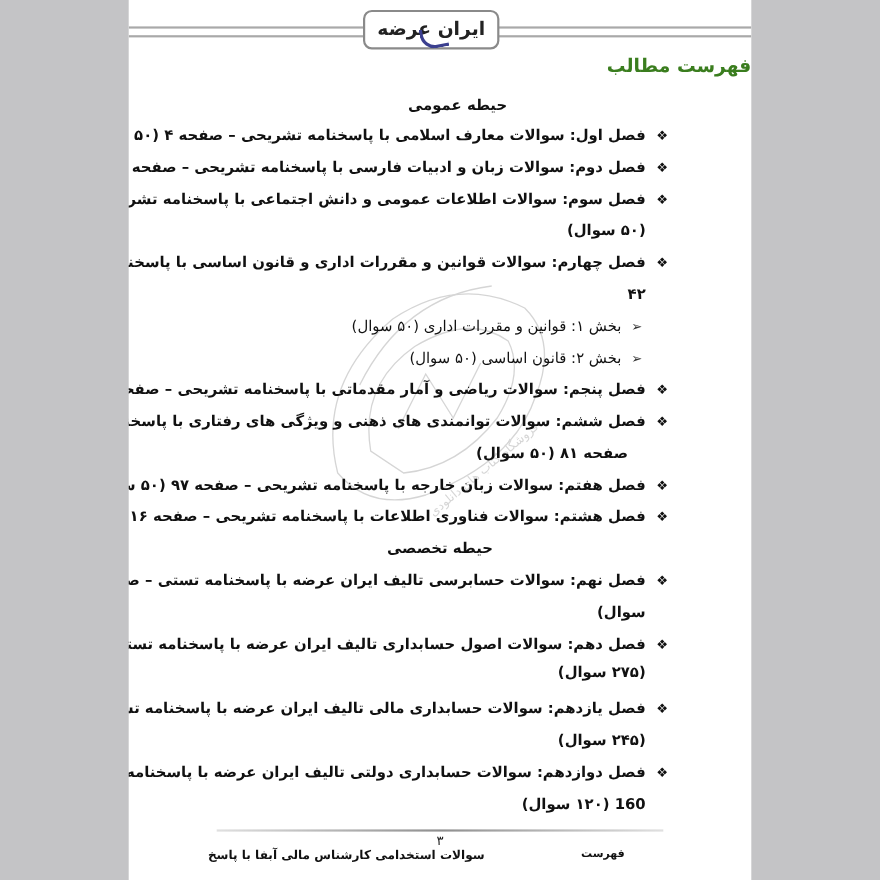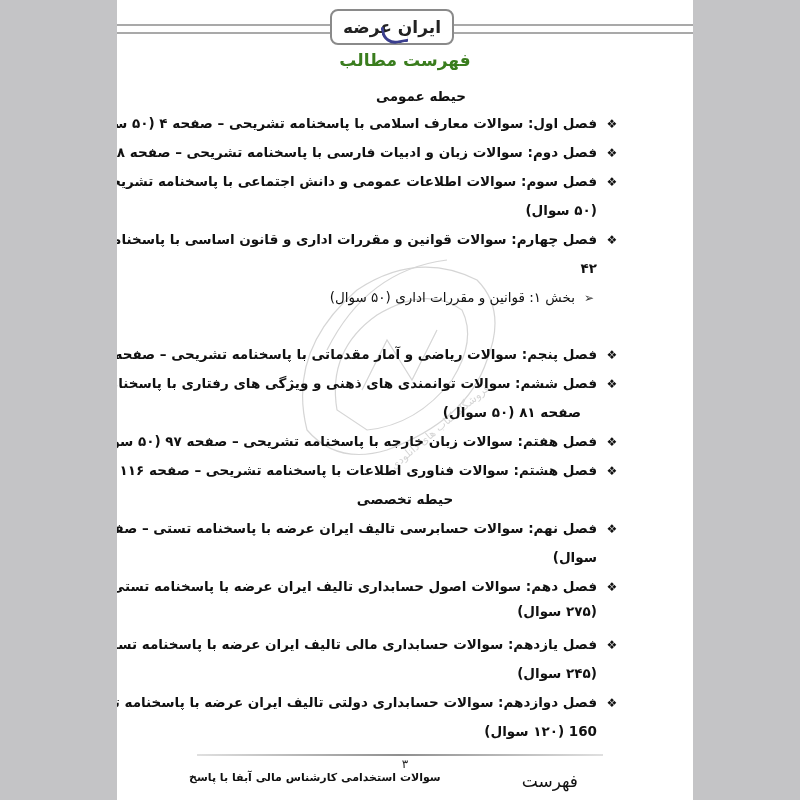--- a/index.html
+++ b/index.html
@@ -3,40 +3,40 @@
 <meta charset="utf-8">
 <style>
   html, body { margin:0; padding:0; }
   body {
     width:800px; height:800px; overflow:hidden;
     background:#c4c4c6;
     font-family:"DejaVu Sans", sans-serif;
   }
   .page {
     position:absolute; left:117px; top:0; width:566px; height:800px;
-    background:#ffffff; overflow:hidden;padding-left:10px;
+    background:#ffffff; overflow:hidden;
   }
   .header-rule {
     position:absolute; left:0; right:0; top:24px; height:6px;
     border-top:2px solid #a9a9a9; border-bottom:2px solid #a9a9a9;
   }
   .logo {
     position:absolute; left:213px; top:9px; width:124px; height:36px;
     background:#fff; border:2px solid #8a8a8a; border-radius:8px;
     box-sizing:border-box;
     display:flex; align-items:center; justify-content:center;
     font-weight:bold; font-size:17px; color:#222; direction:rtl;
   }
   .logo .arrow {
     position:absolute; left:50px; top:14px; width:22px; height:16px;
     border-bottom:3px solid #3b3f8f; border-left:3px solid #3b3f8f;
     border-radius:0 0 0 14px; transform:rotate(-10deg);
   }
   .toc-title {
-    position:absolute; left:0; right:0; top:50px; text-align:center;
+    position:absolute; left:0; right:0; top:50px; 
     color:#3a7d1e; font-weight:bold; font-size:17px; direction:rtl;
   }
   .section-heading {
     position:absolute; left:0; right:0; text-align:center;
     font-weight:bold; font-size:13.5px; color:#111; direction:rtl;
   }
   .line {
     position:absolute; right:72px; direction:rtl; text-align:right;
     font-weight:bold; font-size:13.5px; color:#111; white-space:nowrap;
   }
@@ -56,21 +56,21 @@
   .page-number {
     position:absolute; left:0; right:0; top:757px; text-align:center;
     font-size:12px; color:#222;
   }
   .footer-left {
     position:absolute; left:72px; top:771px; direction:rtl;
     font-weight:bold; font-size:11px; color:#111; white-space:nowrap;
   }
   .footer-right {
     position:absolute; right:115px; top:771px; direction:rtl;
-    font-weight:normal; font-size:17px; color:#111;
+    font-weight:bold; font-size:10px; color:#111;
   }
   .watermark {
     position:absolute; left:150px; top:230px; width:260px; height:260px;
     opacity:0.35; pointer-events:none;
   }
 </style>
 </head>
 <body>
 
 <div class="page">
@@ -103,20 +103,23 @@
     <span class="bullet">❖</span><span>فصل سوم: سوالات اطلاعات عمومی و دانش اجتماعی با پاسخنامه تشریحی – صفحه ۳۱</span>
   </div>
   <div class="line" style="top:202px; right:96px;">(۵۰ سوال)</div>
   <div class="line" style="top:231px;">
     <span class="bullet">❖</span><span>فصل چهارم: سوالات قوانین و مقررات اداری و قانون اساسی با پاسخنامه تشریحی – صفحه</span>
   </div>
   <div class="line" style="top:260px; right:96px;">۴۲</div>
   <div class="line subline" style="top:289px; right:96px;">
     <span class="sub-bullet">➢</span><span>بخش ۱: قوانین و مقررات اداری (۵۰ سوال)</span>
   </div>
+  <div class="line subline" style="top:318px; right:96px;">
+    <span class="sub-bullet">➢</span><span>بخش ۲: قانون اساسی (۵۰ سوال)</span>
+  </div>
   <div class="line" style="top:346px;">
     <span class="bullet">❖</span><span>فصل پنجم: سوالات ریاضی و آمار مقدماتی با پاسخنامه تشریحی – صفحه ۶۸ (۵۰ سوال)</span>
   </div>
   <div class="line" style="top:375px;">
     <span class="bullet">❖</span><span>فصل ششم: سوالات توانمندی های ذهنی و ویژگی های رفتاری با پاسخنامه تشریحی –</span>
   </div>
   <div class="line" style="top:404px; right:112px;">صفحه ۸۱ (۵۰ سوال)</div>
   <div class="line" style="top:433px;">
     <span class="bullet">❖</span><span>فصل هفتم: سوالات زبان خارجه با پاسخنامه تشریحی – صفحه ۹۷ (۵۰ سوال)</span>
   </div>

